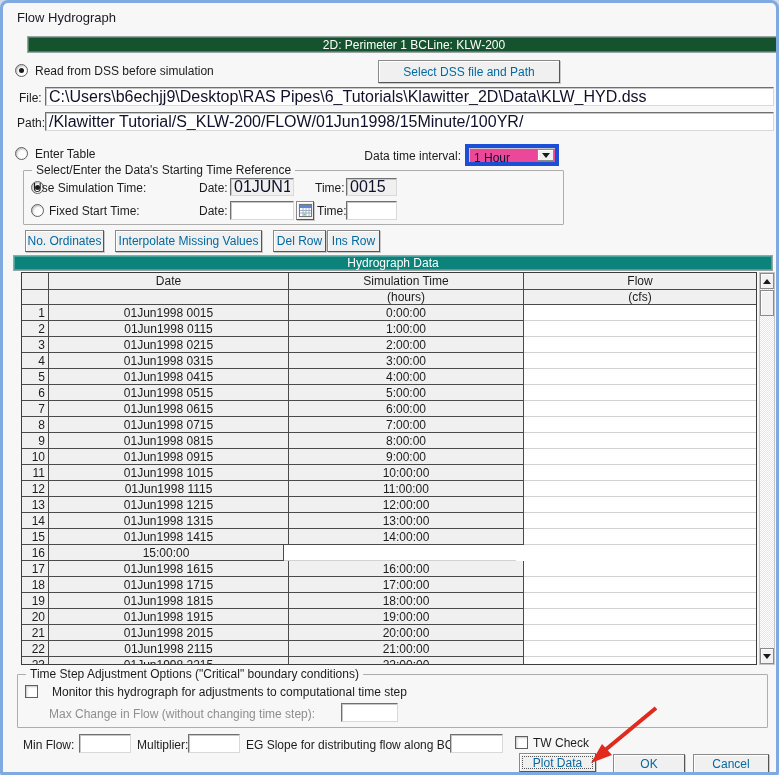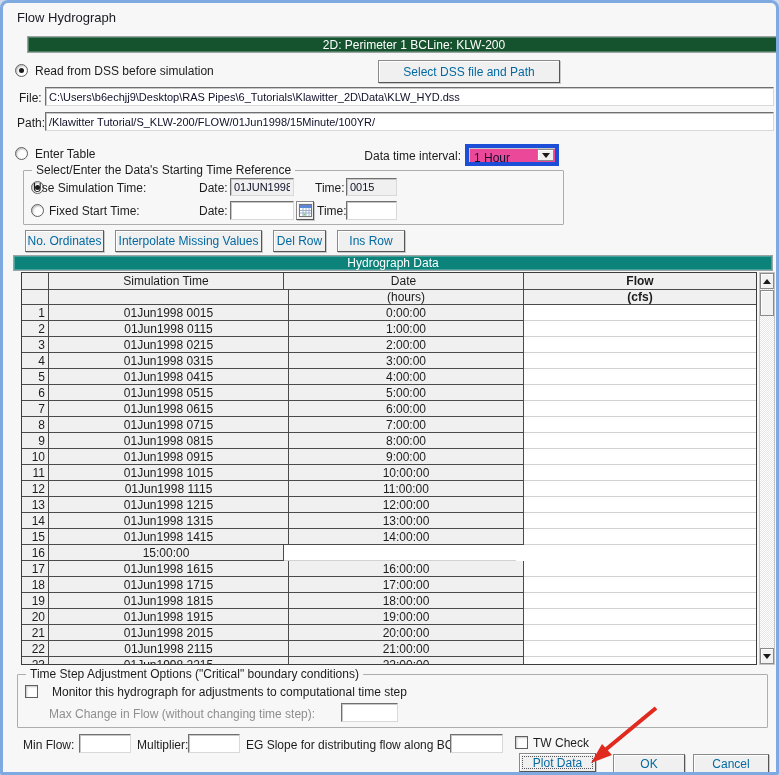--- a/index.html
+++ b/index.html
@@ -26,21 +26,21 @@
     box-shadow: inset 1px 1px 0 #ffffff, 1px 1px 0 #c9c9c9;
     display:flex; align-items:center; justify-content:center;
     font-family:"Liberation Sans",sans-serif; font-size:12px; color:#0369a1; cursor:default;
   }
   .btn.focused::after { content:""; position:absolute; inset:2px; border:1px dotted #555; }
 
   .field {
     position:absolute; background:#ffffff; color:#10102a;
     border:1px solid #707070; border-bottom-color:#d9d9d9; border-right-color:#d9d9d9;
     box-shadow: inset 1px 1px 0 #c7c7c7;
-    font-family:"Liberation Sans",sans-serif; font-size:11px; padding:0 3px; outline:none;
+    font-family:"Liberation Sans",sans-serif; font-size:16px; padding:0 3px; outline:none;
   }
   .field.ro { background:#f0f0f0; }
 
   .radio { position:absolute; width:13px; height:13px; border-radius:50%;
     background:#fff; border:1px solid #5f5f5f; box-shadow:inset 1px 1px 2px #b5b5b5; }
   .radio.on::after { content:""; position:absolute; inset:3px; border-radius:50%; background:#1d1d1d; }
 
   .checkbox { position:absolute; width:13px; height:13px; background:#fff;
     border:1px solid #5f5f5f; box-shadow:inset 1px 1px 2px #c4c4c4; }
 
@@ -58,21 +58,21 @@
   
   .grid { position:absolute; left:18px; top:269px; width:736px; height:393px;
     border:1px solid #3c3c3c; background:#fff; overflow:hidden; }
   .t-row { display:flex; width:100%; }
   .t-cell { flex:0 0 auto; overflow:hidden; white-space:nowrap;
     border-right:1px solid #4a4a4a; border-bottom:1px solid #4a4a4a;
     display:flex; align-items:center; justify-content:center; }
   .t-cell.c0 { width:27px; justify-content:flex-end; padding-right:3px; background:#f0f0f0; }
   .t-cell.c1 { width:240px; background:#f0f0f0; }
   .t-cell.c2 { width:235px; background:#f0f0f0; }
-  .t-cell.c3 { width:232px; background:#ffffff; border-right:none; border-bottom:1px solid #d2d2d2;font-weight:bold; }
+  .t-cell.c3 { width:232px; background:#ffffff; border-right:none; border-bottom:1px solid #d2d2d2; }
   .t-row.hdr .t-cell { background:#f0f0f0; }
   .t-row.hdr .t-cell.c3 { border-bottom:1px solid #4a4a4a; }
   .t-row { height:16px; }
   .t-row.hdr1 { height:17px; }
   .t-row.hdr2 { height:15px; }
 
   .scrollbar { position:absolute; left:756px; top:269px; width:16px; height:393px;
     background-image: repeating-conic-gradient(#ffffff 0% 25%, #e6e6e6 0% 50%);
     background-size:2px 2px; border:1px solid #c5c5c5; }
   .sb-btn { position:absolute; left:0; width:14px; height:16px; background:#f2f2f2;
@@ -134,29 +134,29 @@
       <path d="M1 6.5h11M1 9h11M4 4v8M7 4v8M10 4v8" stroke="#9db0cc" stroke-width="1"></path>
       <rect x="4.5" y="9.5" width="2" height="2" fill="#7fc387"></rect>
     </svg>
   </div>
   <div class="lbl" style="left:314px; top:201px;">Time:</div>
   <input class="field" style="left: 343px; top: 198px; width: 51px; height: 19px;" value="">
 
   <div class="btn" style="left:22px; top:227px; width:79px; height:22px;">No. Ordinates</div>
   <div class="btn" style="left:112px; top:227px; width:147px; height:22px;">Interpolate Missing Values</div>
   <div class="btn" style="left:270px; top:227px; width:53px; height:22px;">Del Row</div>
-  <div class="btn" style="left:334px; top:227px; width:68px; height:22px;">Ins Row</div>
+  <div class="btn" style="left:324px; top:227px; width:53px; height:22px;">Ins Row</div>
 
   <div class="teal-banner" style="left:10px; top:252px; width:760px; height:16px; background:#0b827a;">Hydrograph Data</div>
 
   <div class="grid">
     <div class="t-row hdr hdr1">
       <div class="t-cell c0"></div>
+      <div class="t-cell c1">Date</div>
       <div class="t-cell c2">Simulation Time</div>
-      <div class="t-cell c1">Date</div>
       <div class="t-cell c3">Flow</div>
     </div>
     <div class="t-row hdr hdr2">
       <div class="t-cell c0"></div>
       <div class="t-cell c1"></div>
       <div class="t-cell c2">(hours)</div>
       <div class="t-cell c3">(cfs)</div>
     </div>
     <div>
         <div class="t-row">

